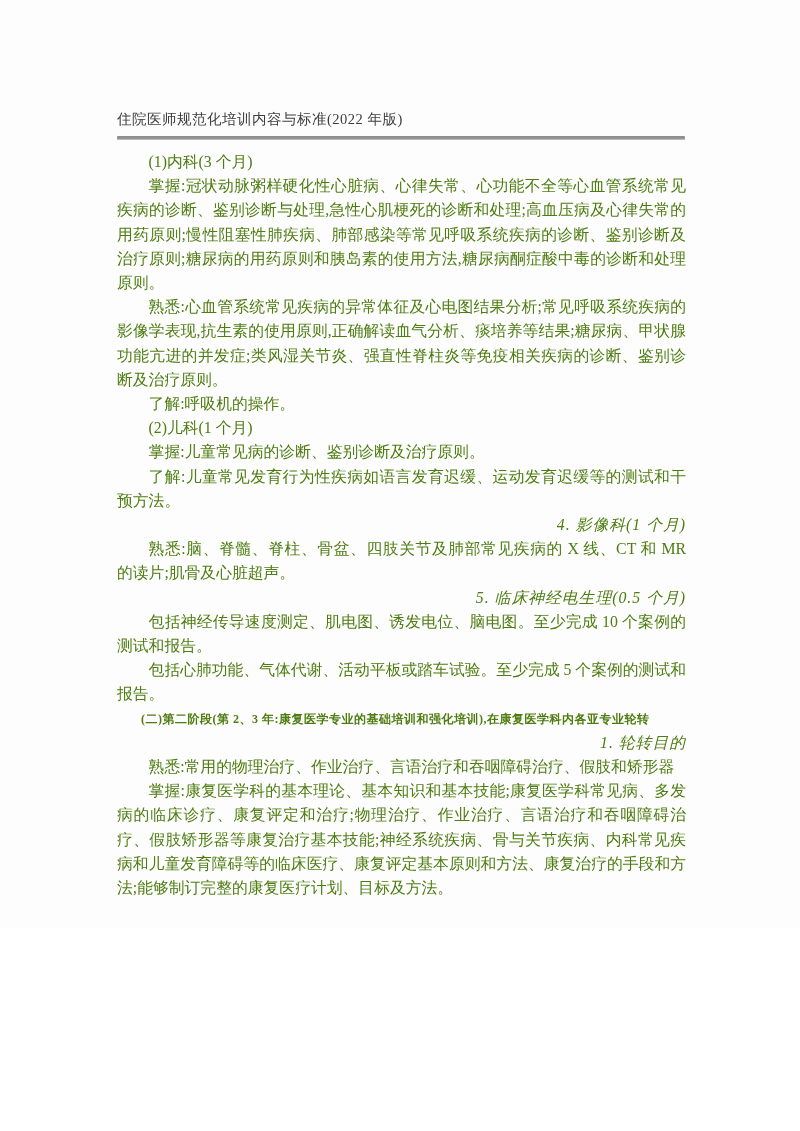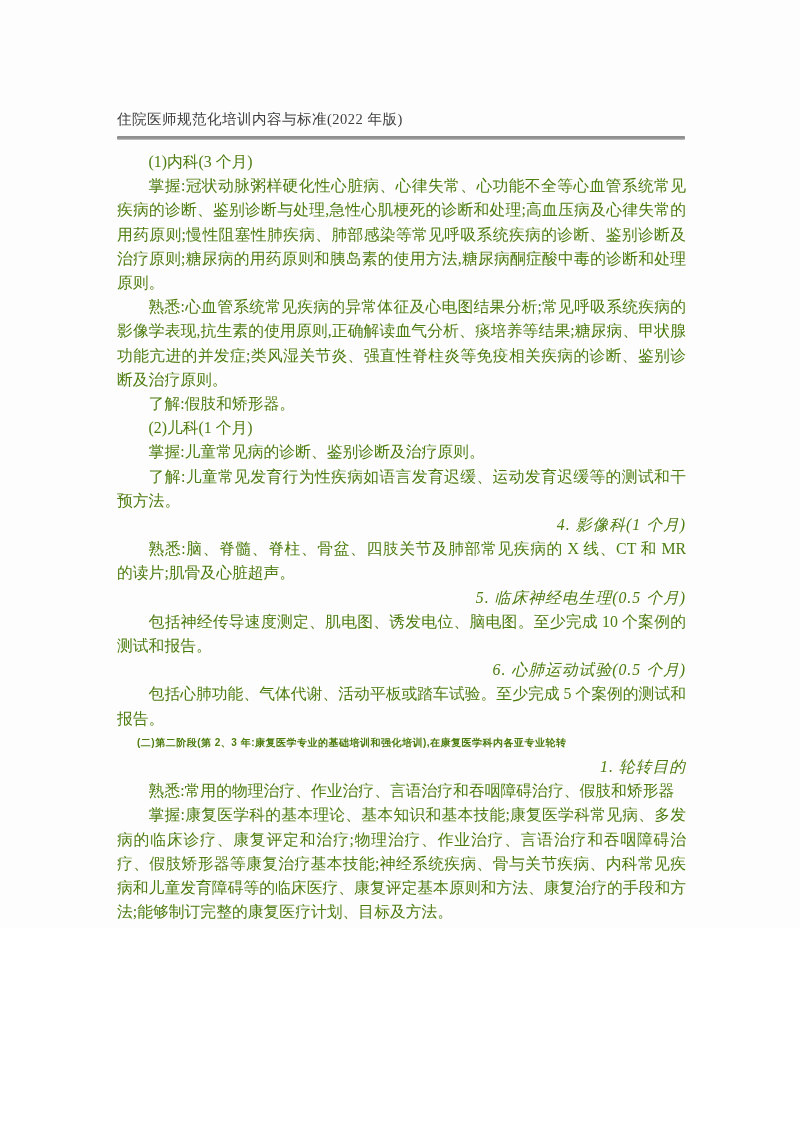--- a/index.html
+++ b/index.html
@@ -50,23 +50,23 @@
   }
   .para.subhead {
     text-align: left;
   }
   .para.kaiti {
     text-align: right;
     font-style: italic;
     letter-spacing: 1px;
   }
   .para.bold {
-    font-family: Liberation Sans, sans-serif;
+    font-family: Liberation Serif, serif;
     font-weight: 700;
-    font-size: 10px;
+    font-size: 12px;
     letter-spacing: 0.5px;
   }
   .page-footer {
     position: absolute;
     left: 117px;
     top: 1034px;
     font-size: 14.5px;
     color: #464646;
     letter-spacing: 2px;
   }
@@ -74,29 +74,28 @@
 </head>
 <body>
 
 <div class="page">
   <div class="running-head">住院医师规范化培训内容与标准(2022 年版)</div>
   <div class="head-rule"></div>
   <div class="doc-body">
       <p class="para subhead">(1)内科(3 个月)</p>
       <p class="para body">掌握:冠状动脉粥样硬化性心脏病、心律失常、心功能不全等心血管系统常见疾病的诊断、鉴别诊断与处理,急性心肌梗死的诊断和处理;高血压病及心律失常的用药原则;慢性阻塞性肺疾病、肺部感染等常见呼吸系统疾病的诊断、鉴别诊断及治疗原则;糖尿病的用药原则和胰岛素的使用方法,糖尿病酮症酸中毒的诊断和处理原则。</p>
       <p class="para body">熟悉:心血管系统常见疾病的异常体征及心电图结果分析;常见呼吸系统疾病的影像学表现,抗生素的使用原则,正确解读血气分析、痰培养等结果;糖尿病、甲状腺功能亢进的并发症;类风湿关节炎、强直性脊柱炎等免疫相关疾病的诊断、鉴别诊断及治疗原则。</p>
-      <p class="para body">了解:假肢和矫形器。</p>
+      <p class="para body">了解:呼吸机的操作。</p>
       <p class="para subhead">(2)儿科(1 个月)</p>
       <p class="para body">掌握:儿童常见病的诊断、鉴别诊断及治疗原则。</p>
       <p class="para body">了解:儿童常见发育行为性疾病如语言发育迟缓、运动发育迟缓等的测试和干预方法。</p>
       <p class="para kaiti">4. 影像科(1 个月)</p>
       <p class="para body">熟悉:脑、脊髓、脊柱、骨盆、四肢关节及肺部常见疾病的 X 线、CT 和 MR 的读片;肌骨及心脏超声。</p>
       <p class="para kaiti">5. 临床神经电生理(0.5 个月)</p>
       <p class="para body">包括神经传导速度测定、肌电图、诱发电位、脑电图。至少完成 10 个案例的测试和报告。</p>
-      <p class="para kaiti">6. 心肺运动试验(0.5 个月)</p>
       <p class="para body">包括心肺功能、气体代谢、活动平板或踏车试验。至少完成 5 个案例的测试和报告。</p>
       <p class="para bold">(二)第二阶段(第 2、3 年:康复医学专业的基础培训和强化培训),在康复医学科内各亚专业轮转</p>
       <p class="para kaiti">1. 轮转目的</p>
       <p class="para body">熟悉:常用的物理治疗、作业治疗、言语治疗和吞咽障碍治疗、假肢和矫形器</p>
       <p class="para body">掌握:康复医学科的基本理论、基本知识和基本技能;康复医学科常见病、多发病的临床诊疗、康复评定和治疗;物理治疗、作业治疗、言语治疗和吞咽障碍治疗、假肢矫形器等康复治疗基本技能;神经系统疾病、骨与关节疾病、内科常见疾病和儿童发育障碍等的临床医疗、康复评定基本原则和方法、康复治疗的手段和方法;能够制订完整的康复医疗计划、目标及方法。</p>
     </div>
   <div class="page-footer">—  128  —</div>
 </div>
 
 </body></html>

